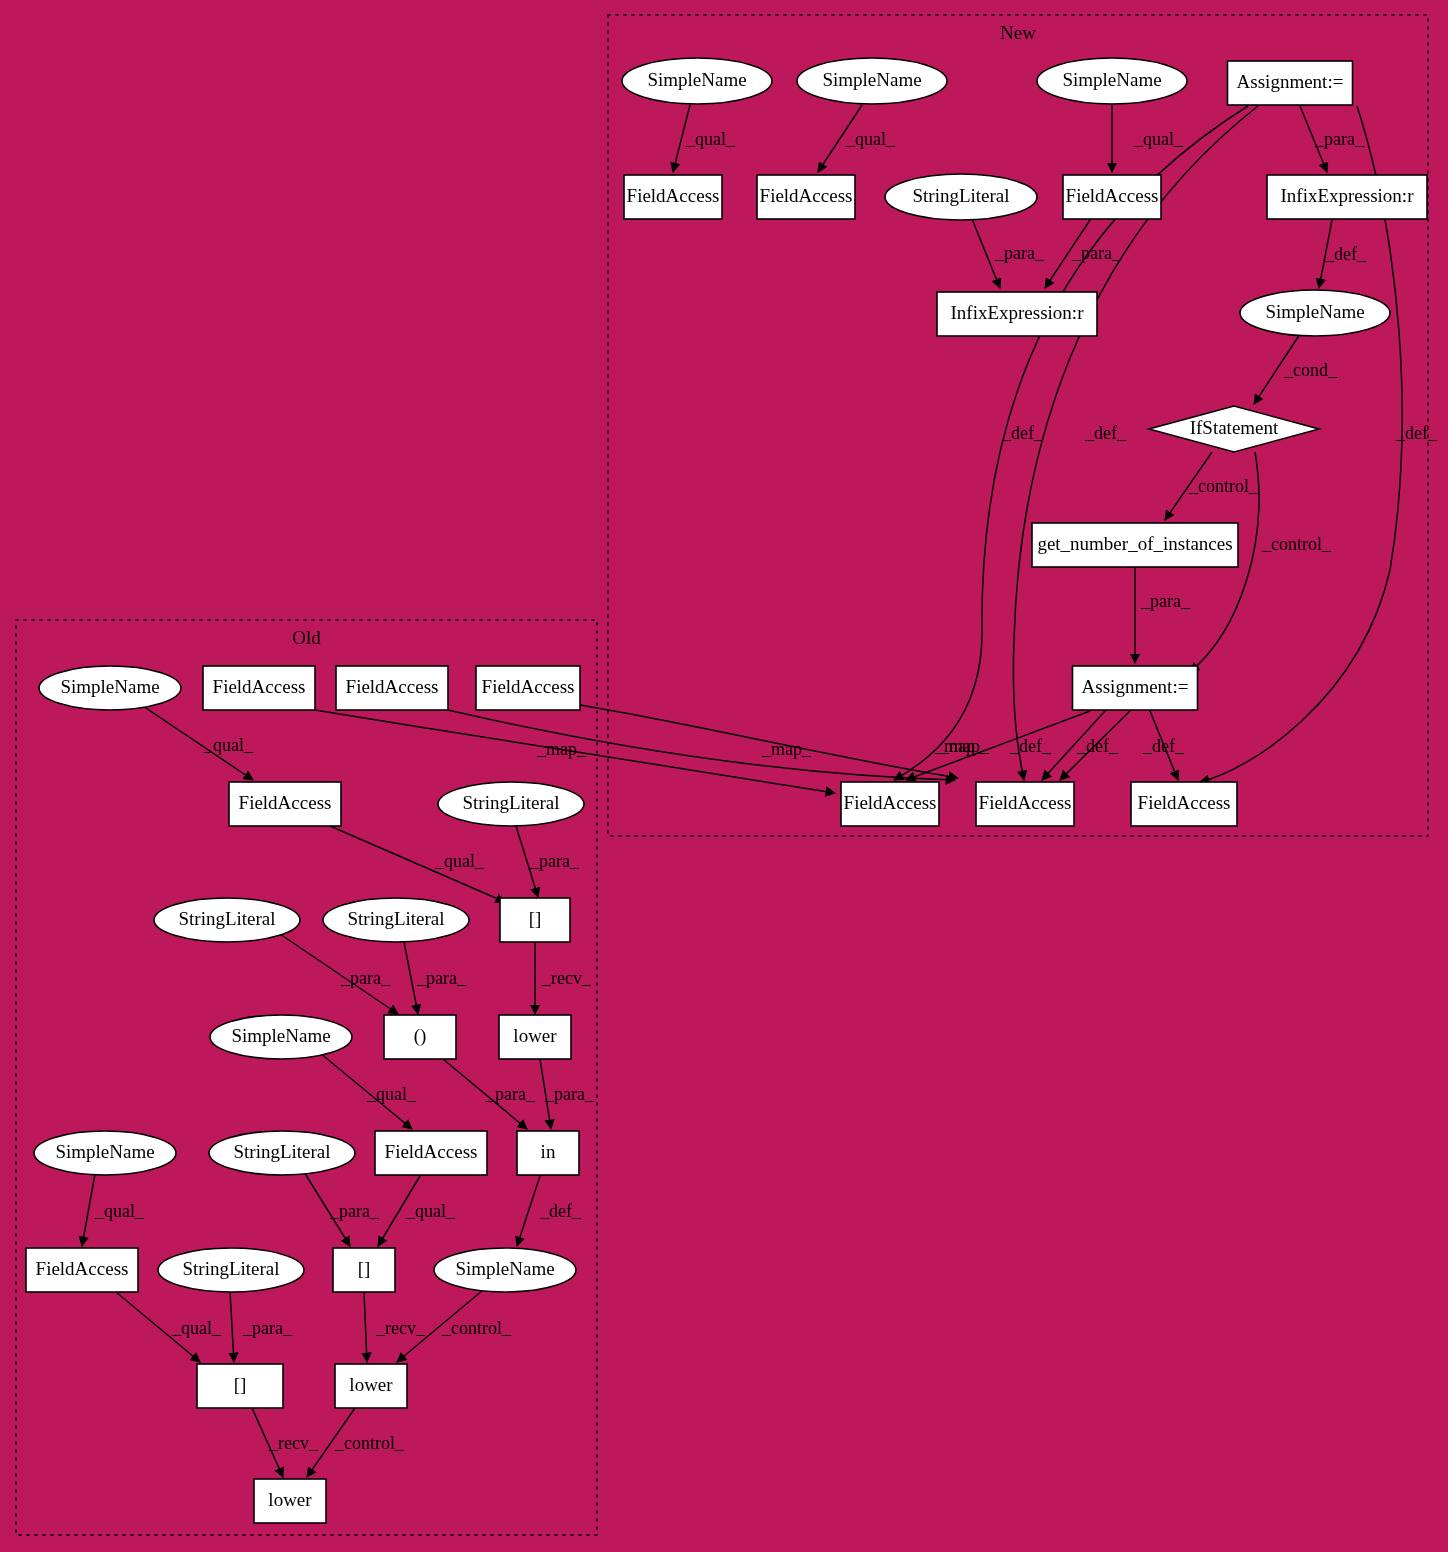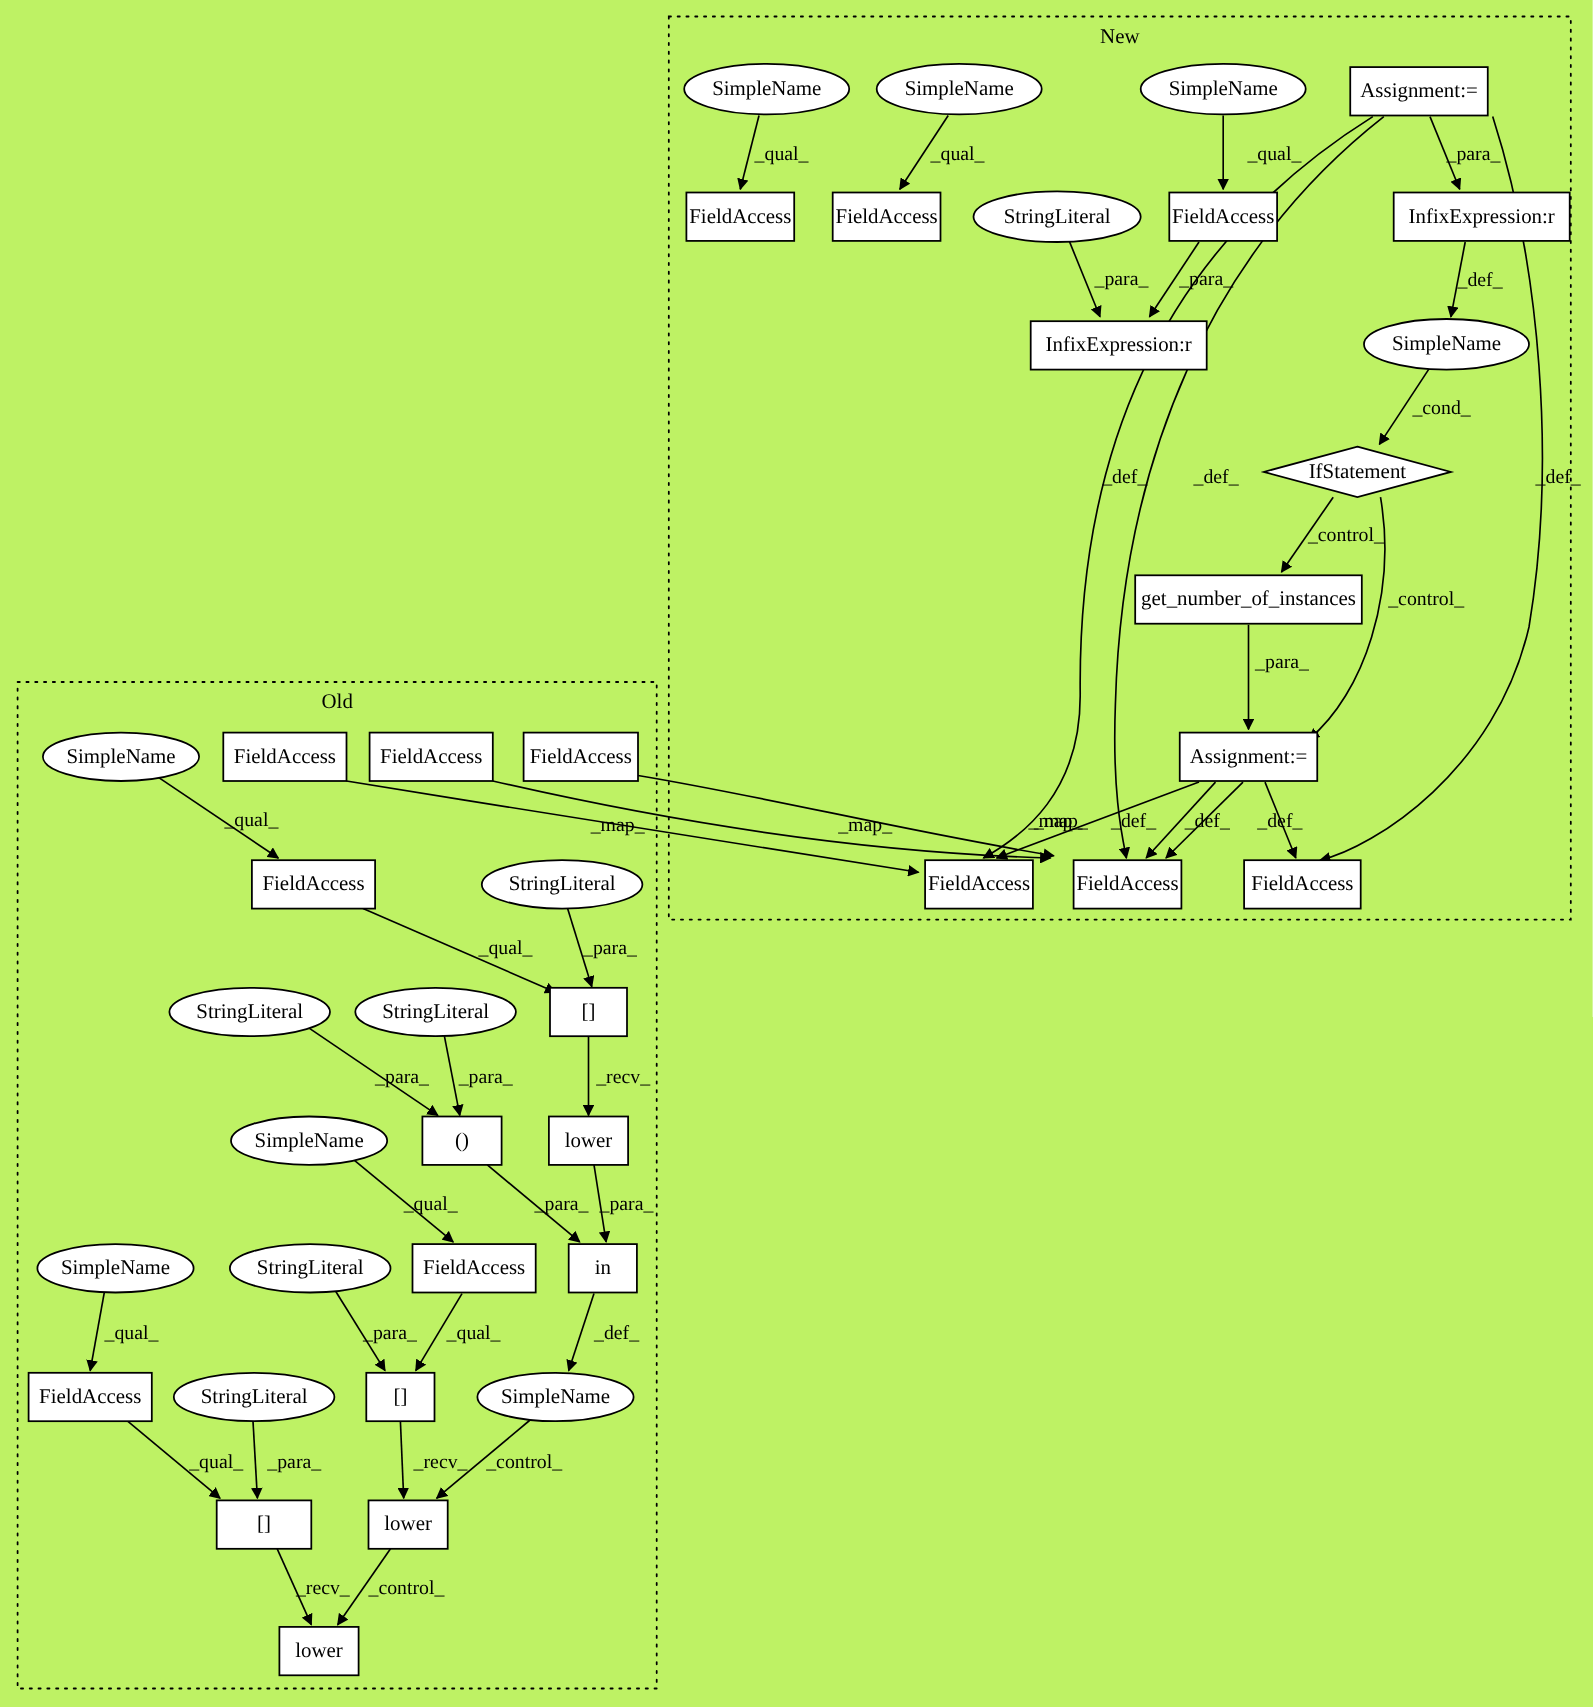--- a/index.html
+++ b/index.html
@@ -4,21 +4,21 @@
 <style>
   html, body {
     margin: 0;
     padding: 0;
     background: #ffffff;
   }
   #canvas-wrap {
     position: relative;
     width: 1448px;
     height: 1552px;
-    background: #bef264;
+    background: #be185d;
     font-family: "Liberation Serif", "DejaVu Serif", serif;
   }
   svg#graph {
     display: block;
     width: 1448px;
     height: 1552px;
   }
   .node-shape {
     fill: #ffffff;
     stroke: #000000;

